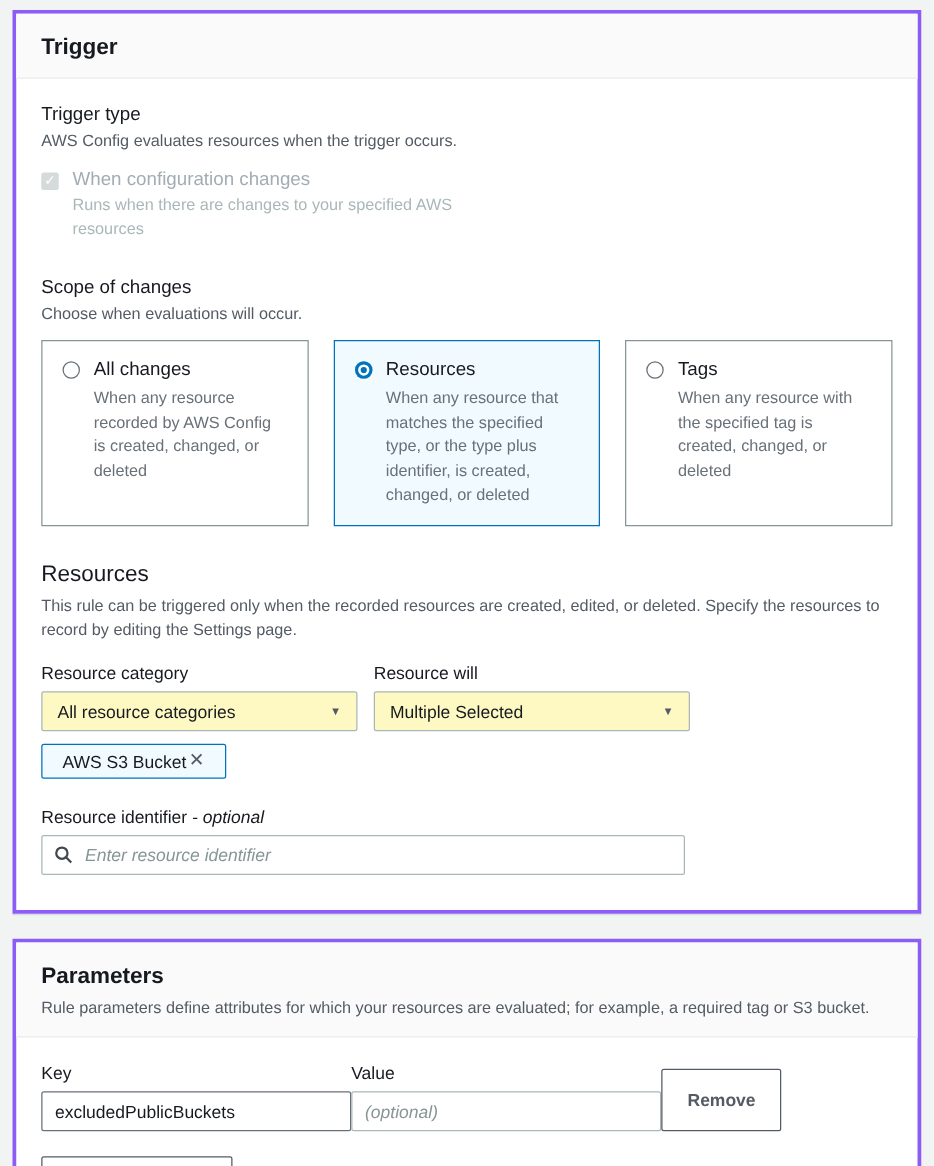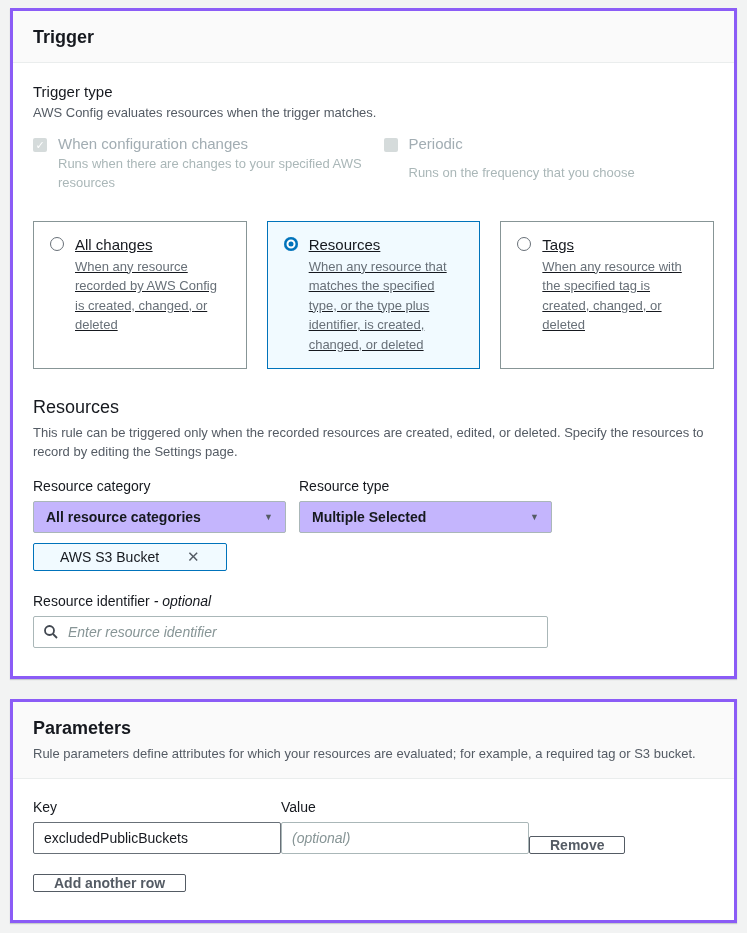--- a/index.html
+++ b/index.html
@@ -38,52 +38,52 @@
   }
   .option-label { font-size: 15px; color: #a2adb3; }
   .option-desc { grid-column: 2; font-size: 13px; color: #aab7b8; line-height: 1.45; margin-top: 3px; max-width: 330px; }
 
   .group { margin-top: 28px; }
 
   
   .scope-cards { display: grid; grid-template-columns: 1fr 1fr 1fr; gap: 20px; margin-top: 12px; }
   .scope-card {
     border: 1px solid #879596; background: #fff;
-    padding: 14px 16px; min-height: 108px; cursor: pointer; text-decoration: underline;
+    padding: 14px 16px; min-height: 108px; cursor: pointer;
   }
   .scope-card.selected { border: 1px solid #0073bb; background: #f1faff; }
   .scope-head { display: grid; grid-template-columns: 16px 1fr; column-gap: 9px; align-items: center; }
   .radio {
     width: 14px; height: 14px; border-radius: 50%;
     border: 1px solid #687078; background: #fff;
   }
   .radio.checked {
     border: none; background: #0073bb;
     box-shadow: inset 0 0 0 2.5px #0073bb, inset 0 0 0 4.5px #fff;
   }
   .scope-title { font-size: 15px; color: #16191f; }
   .scope-desc { font-size: 13px; color: #687078; line-height: 1.5; margin: 4px 0 0 25px; }
 
   .res-heading { font-size: 18px; color: #16191f; margin-bottom: 6px; }
 
   .selects-row { display: grid; grid-template-columns: 253px 253px; gap: 13px; margin-top: 16px; }
   .select-label { font-size: 14px; color: #16191f; margin-bottom: 7px; }
   .select {
-    height: 32px; background: #c4b5fd;
+    height: 32px; background: #fef9c3;
     border: 1px solid #aab7b8; border-radius: 2px;
     display: flex; align-items: center; justify-content: space-between;
-    padding: 0 12px; font-size: 14px; cursor: pointer; font-weight: bold;
+    padding: 0 12px; font-size: 14px; cursor: pointer;
   }
   .caret { font-size: 9px; color: #545b64; }
 
   .token-row { margin-top: 10px; }
   .token {
-    display: inline-flex; align-items: center; gap: 28px;
+    display: inline-flex; align-items: center; gap: 2px;
     border: 1px solid #0073bb; background: #f1faff; border-radius: 2px;
-    padding: 5px 26px; font-size: 14px; color: #16191f;
+    padding: 5px 16px; font-size: 14px; color: #16191f;
   }
   .token-x { color: #545b64; font-size: 15px; cursor: pointer; line-height: 1; }
 
   .identifier-group { margin-top: 22px; }
   .opt-italic { font-style: italic; }
   .search-wrap { position: relative; width: 515px; margin-top: 7px; }
   .search-wrap svg { position: absolute; left: 10px; top: 8px; }
   input.text-input {
     height: 32px; width: 100%;
     border: 1px solid #aab7b8; border-radius: 2px;
@@ -95,51 +95,48 @@
 
   
   .params-row { display: flex; align-items: flex-end; }
   .param-field { width: 248px; }
   .param-field input { width: 248px; }
   input.filled { border-color: #687078; }
   .btn {
     background: #fff; border: 1px solid #545b64; border-radius: 2px;
     color: #545b64; font-weight: bold; font-size: 14px;
     font-family: "Liberation Sans", sans-serif;
-    padding: 0 20px; cursor: pointer;
+    padding: 16px 20px; cursor: pointer;
   }
   .add-row { margin-top: 20px; }
 </style>
 </head>
 <body>
 
 <div class="card">
   <div class="card-header">
     <div class="card-title">Trigger</div>
   </div>
   <div class="card-body">
 
     <div>
       <div class="field-label">Trigger type</div>
-      <div class="section-desc">AWS Config evaluates resources when the trigger matches.</div>
+      <div class="section-desc">AWS Config evaluates resources when the trigger occurs.</div>
       <div class="options-row">
         <div class="option">
           <span class="cb">✓</span>
           <span class="option-label">When configuration changes</span>
           <span class="option-desc">Runs when there are changes to your specified AWS resources</span>
         </div>
-        <div class="option">
-          <span class="cb"></span>
-          <span class="option-label">Periodic</span>
-          <span class="option-desc">Runs on the frequency that you choose</span>
-        </div>
       </div>
     </div>
 
     <div class="group">
+      <div class="field-label">Scope of changes</div>
+      <div class="section-desc">Choose when evaluations will occur.</div>
       <div class="scope-cards">
         <div class="scope-card">
           <div class="scope-head">
             <span class="radio"></span>
             <span class="scope-title">All changes</span>
           </div>
           <div class="scope-desc">When any resource recorded by AWS Config is created, changed, or deleted</div>
         </div>
         <div class="scope-card selected">
           <div class="scope-head">
@@ -164,21 +161,21 @@
 
       <div class="selects-row">
         <div>
           <div class="select-label">Resource category</div>
           <div class="select">
             <span>All resource categories</span>
             <span class="caret">▼</span>
           </div>
         </div>
         <div>
-          <div class="select-label">Resource type</div>
+          <div class="select-label">Resource will</div>
           <div class="select">
             <span>Multiple Selected</span>
             <span class="caret">▼</span>
           </div>
         </div>
       </div>
 
       <div class="token-row">
         <span class="token">
           <span>AWS S3 Bucket</span>

